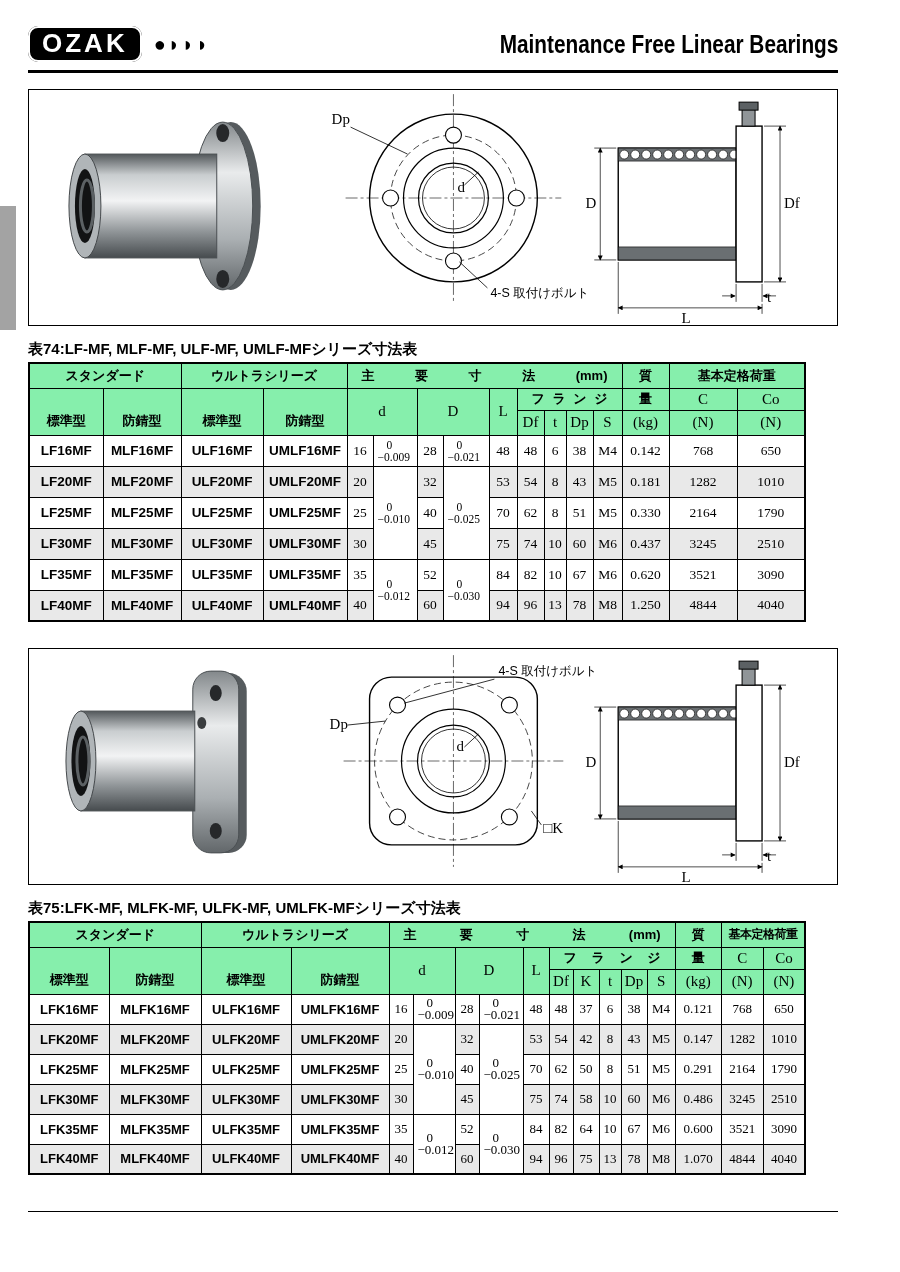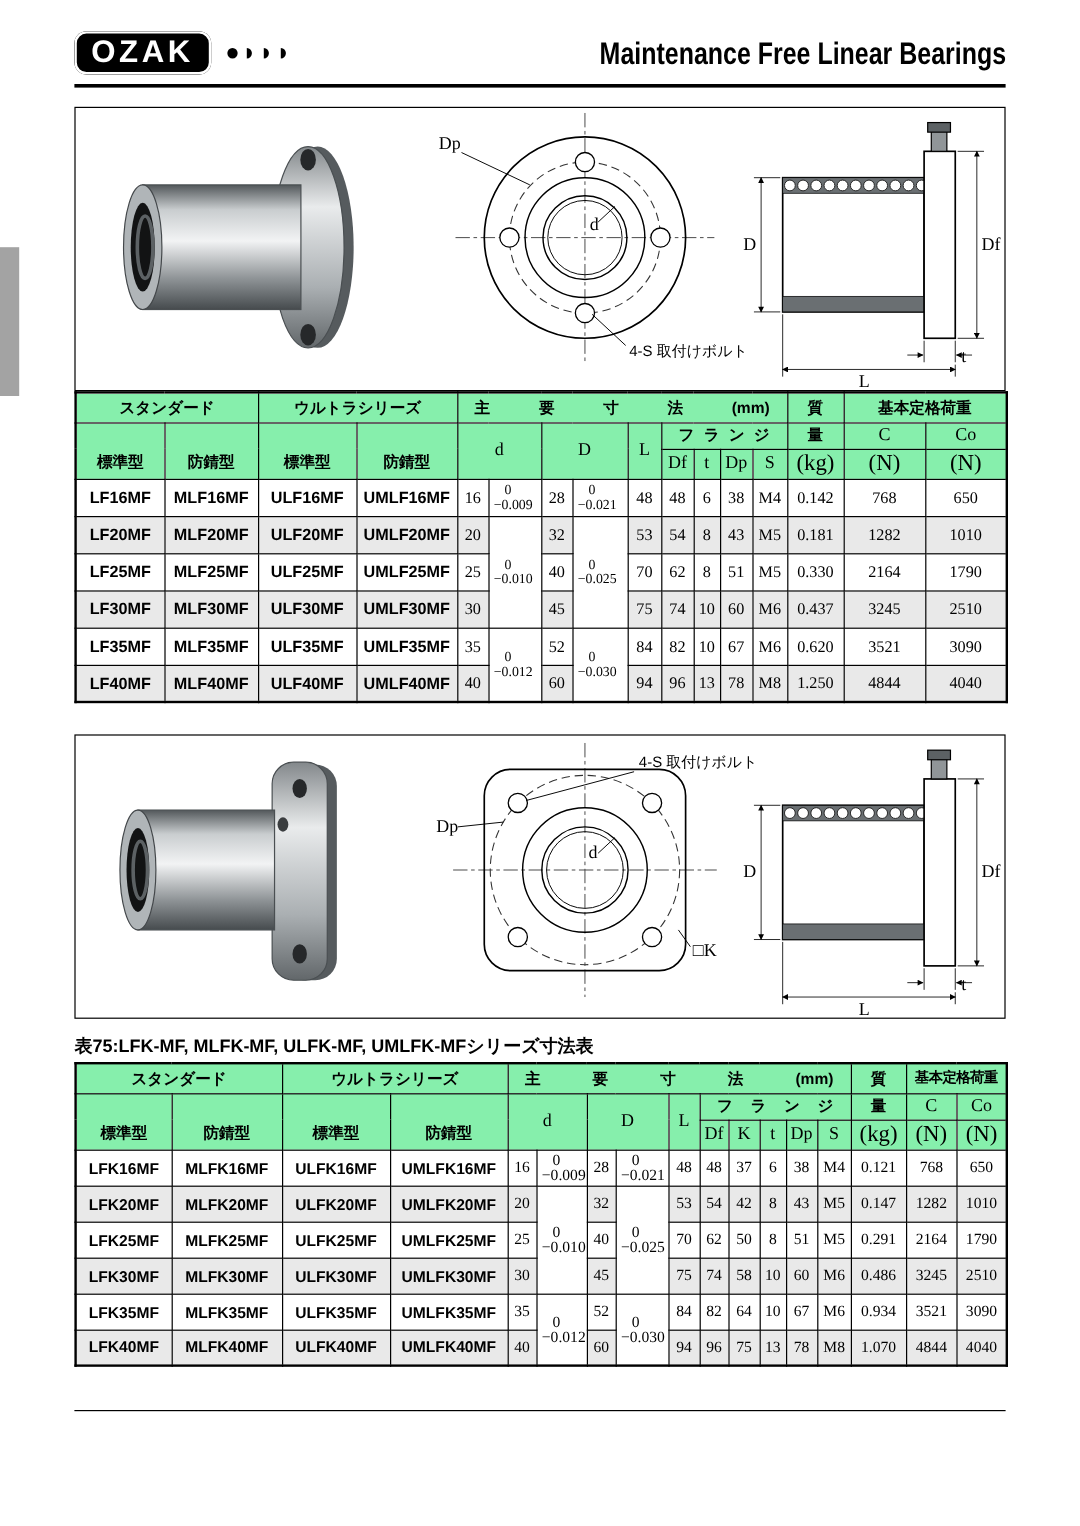--- a/index.html
+++ b/index.html
@@ -2,21 +2,21 @@
 <html><head>
 <meta charset="utf-8">
 <style>
   * { box-sizing: border-box; }
   html,body { margin:0; padding:0; }
   body {
     width:900px; height:1272px; background:#fff; color:#000;
     font-family:"Liberation Sans", sans-serif; position:relative; overflow:hidden;
   }
   .side-tab { position:absolute; left:0; top:206px; width:16px; height:124px; background:#a3a3a3; }
-  .page { padding:26px 62px 0 62px; }
+  .page { padding:26px 62px 0 28px; }
 
   
   .masthead { display:flex; align-items:center; gap:10px; border-bottom:3px solid #000; padding-bottom:8px; }
   .logo {
     background:#000; color:#fff; font-weight:bold; font-size:26px; letter-spacing:3px;
     padding:4px 14px 6px; border-radius:10px; line-height:1;
     box-shadow: inset 0 0 0 2px #fff;
   }
   .brand-mark { font-size:20px; letter-spacing:2px; line-height:1; margin-left:2px; }
   .title-jp { font-size:14.5px; font-weight:bold; margin-left:36px; white-space:nowrap; }
@@ -33,21 +33,21 @@
   .tbl-title { font-weight:bold; font-size:15px; margin:14px 0 3px; }
   table { border-collapse:collapse; table-layout:fixed; width:776px; border:2px solid #000; }
   th, td { border:1px solid #000; text-align:center; vertical-align:middle; padding:0; overflow:hidden; }
   thead th { background:#86efac; font-size:13px; font-weight:bold; }
   thead tr:nth-child(1) th { height:25px; }
   thead tr:nth-child(2) th { height:22px; }
   thead tr:nth-child(3) th { height:25px; }
   .spread { padding:0 14px; }
   .sp { display:flex; justify-content:space-between; align-items:center; }
   .serifh { font-family:"Liberation Serif", serif; font-weight:normal; font-size:15px; }
-  .unit   { font-family:"Liberation Serif", serif; font-weight:normal; font-size:19px; }
+  .unit   { font-family:"Liberation Serif", serif; font-weight:normal; font-size:15px; }
   .typeh  { vertical-align:bottom; padding-bottom:5px; }
   .smallh { font-size:12px; letter-spacing:-0.5px; }
   tbody td { height:31px; font-size:13.5px; background:#fff; }
   #t75 tbody td { height:30px; font-size:13px; }
   .model { font-weight:bold; }
   .val { font-family:"Liberation Serif", serif; }
   td.tol { font-family:"Liberation Serif", serif; font-size:11.5px; line-height:12px;
            text-align:left; padding-left:4px; }
   td.tol div:first-child { padding-left:9px; }
   tbody tr:nth-child(even) td { background:#e9e9e9; }
@@ -159,20 +159,21 @@
           <line x1="30" y1="212" x2="174" y2="212" marker-start="url(#ah1)" marker-end="url(#ah1)"></line>
         </g>
         <text x="8" y="112" text-anchor="end" class="dim">D</text>
         <text x="196" y="112" class="dim">Df</text>
         <text x="179" y="206" class="dim">t</text>
         <text x="98" y="227" text-anchor="middle" class="dim">L</text>
       </g>
     </svg>
   </div>
 
+  <div class="tbl-title">表74:LF-MF, MLF-MF, ULF-MF, UMLF-MFシリーズ寸法表</div>
   <table id="t74">
     <colgroup>
       <col style="width:74px">
         <col style="width:78px">
         <col style="width:82px">
         <col style="width:84px">
       <col style="width:26px">
         <col style="width:44px">
         <col style="width:26px">
         <col style="width:46px">
@@ -620,21 +621,21 @@
           <td rowspan="2" class="tol">
             <div>0</div>
             <div>−0.030</div>
           </td>
           <td class="val">84</td>
           <td class="val">82</td>
           <td class="val">64</td>
           <td class="val">10</td>
           <td class="val">67</td>
           <td class="val">M6</td>
-          <td class="val">0.934</td>
+          <td class="val">0.600</td>
           <td class="val">3521</td>
           <td class="val">3090</td>
         </tr>
         <tr>
           <td class="model">LFK40MF</td>
           <td class="model">MLFK40MF</td>
           <td class="model">ULFK40MF</td>
           <td class="model">UMLFK40MF</td>
           <td class="val">40</td>
           <td class="val">60</td>

